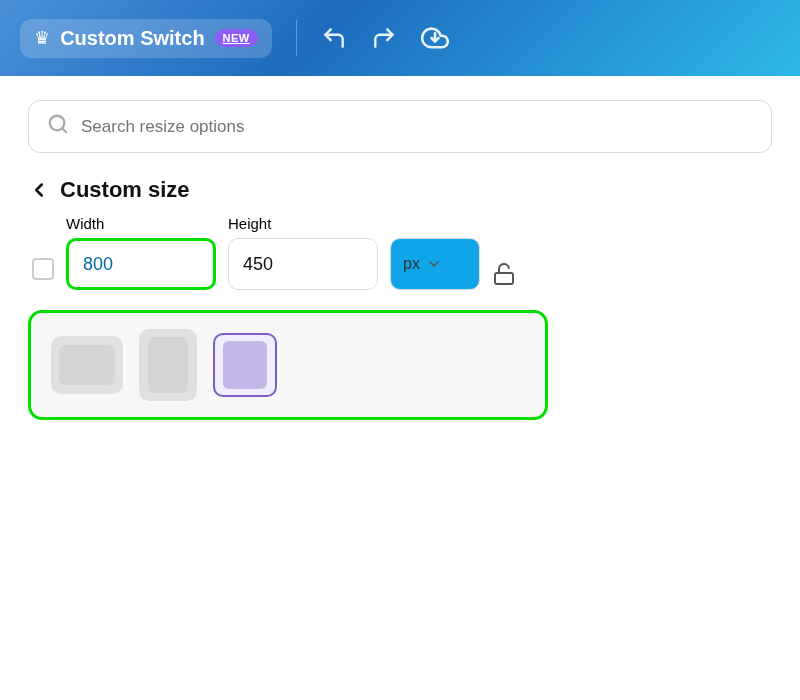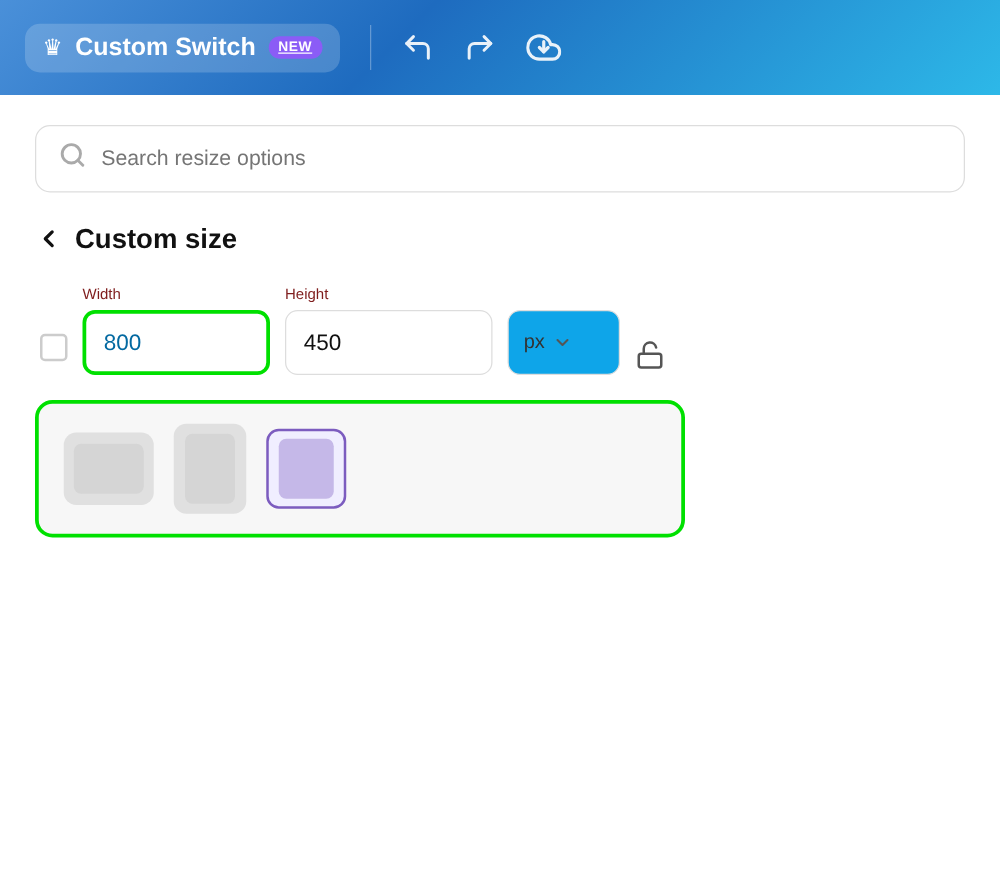--- a/index.html
+++ b/index.html
@@ -107,21 +107,21 @@
       font-size: 17px;
       color: #aaa;
       width: 100%;
       background: transparent;
     }
 
     
     .section-header {
       display: flex;
       gap: 10px;
-      margin-bottom: 24px;
+      margin-bottom: 12px;
     }
 
     .back-btn {
       background: none;
       border: none;
       cursor: pointer;
       font-size: 22px;
       color: #222;
       font-weight: 300;
       display: flex;
@@ -157,40 +157,40 @@
       appearance: none;
     }
 
     .dim-group {
       display: flex;
       flex-direction: column;
       gap: 6px;
     }
 
     .dim-label {
-      font-size: 12px;
-      color: #7f1d1d;
+      font-size: 15px;
+      color: #000000;
       font-weight: 400;
     }
 
     .dim-input {
       width: 150px;
       height: 52px;
       border: 3px solid #00e000;
       border-radius: 10px;
       font-size: 18px;
       font-weight: 500;
       color: #0369a1;
       padding: 0 14px;
       outline: none;
       background: #fff;
     }
 
     .dim-input-normal {
-      width: 166px;
+      width: 150px;
       height: 52px;
       border: 1.5px solid #ddd;
       border-radius: 10px;
       font-size: 18px;
       font-weight: 500;
       color: #111;
       padding: 0 14px;
       outline: none;
       background: #fff;
     }

